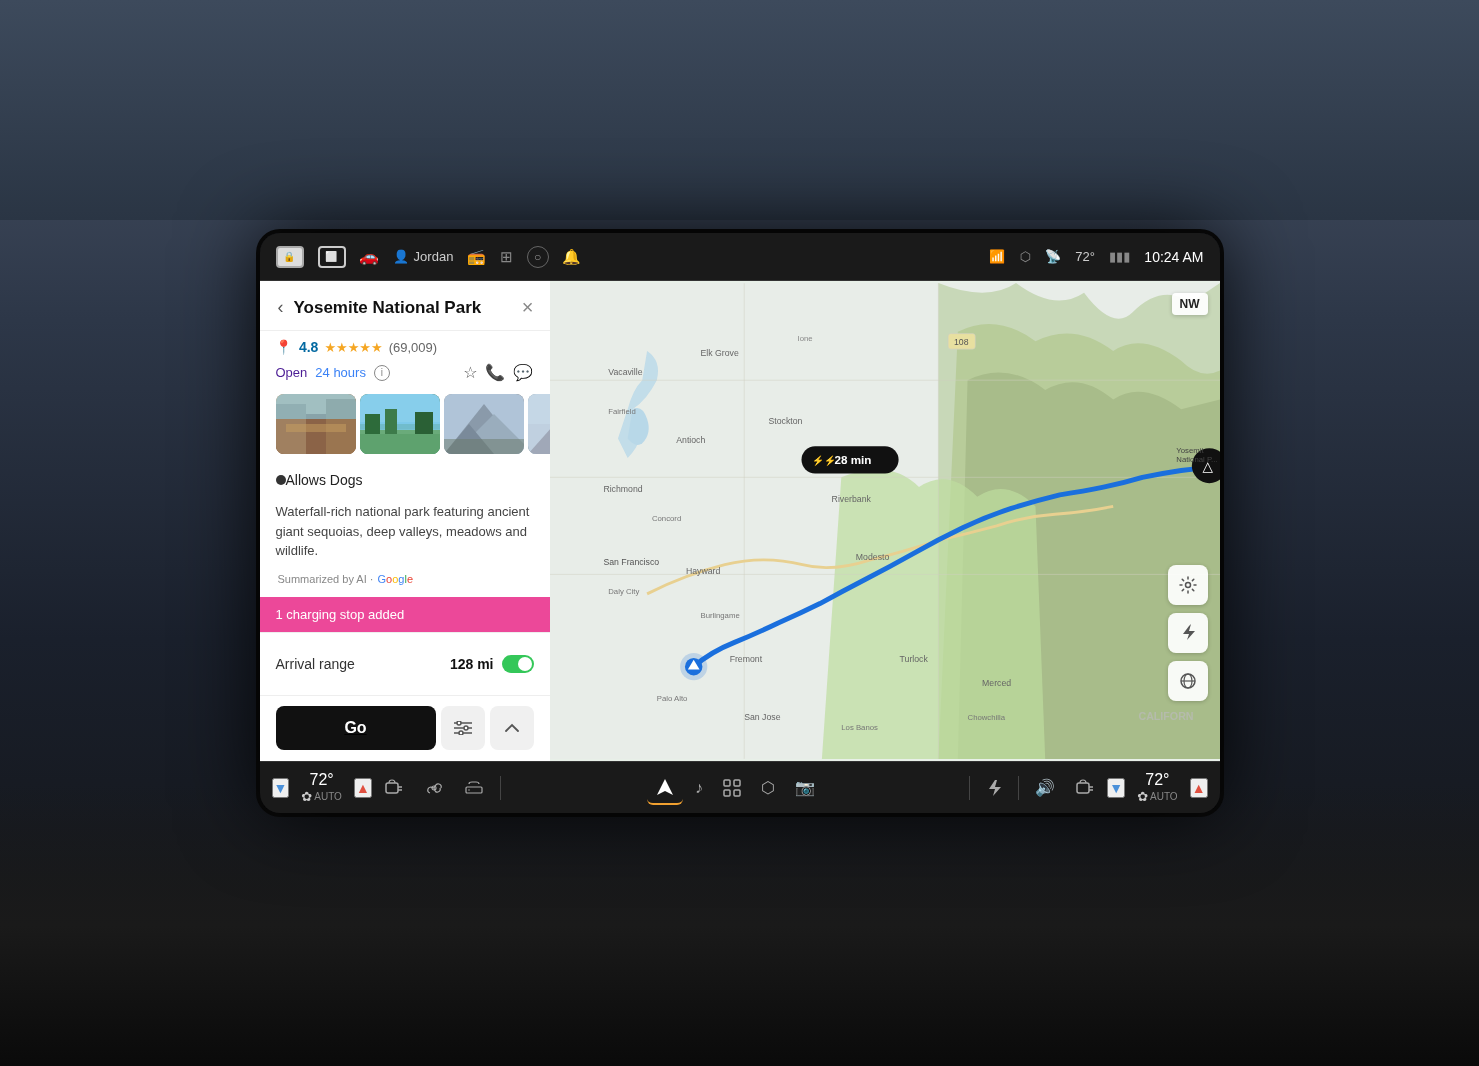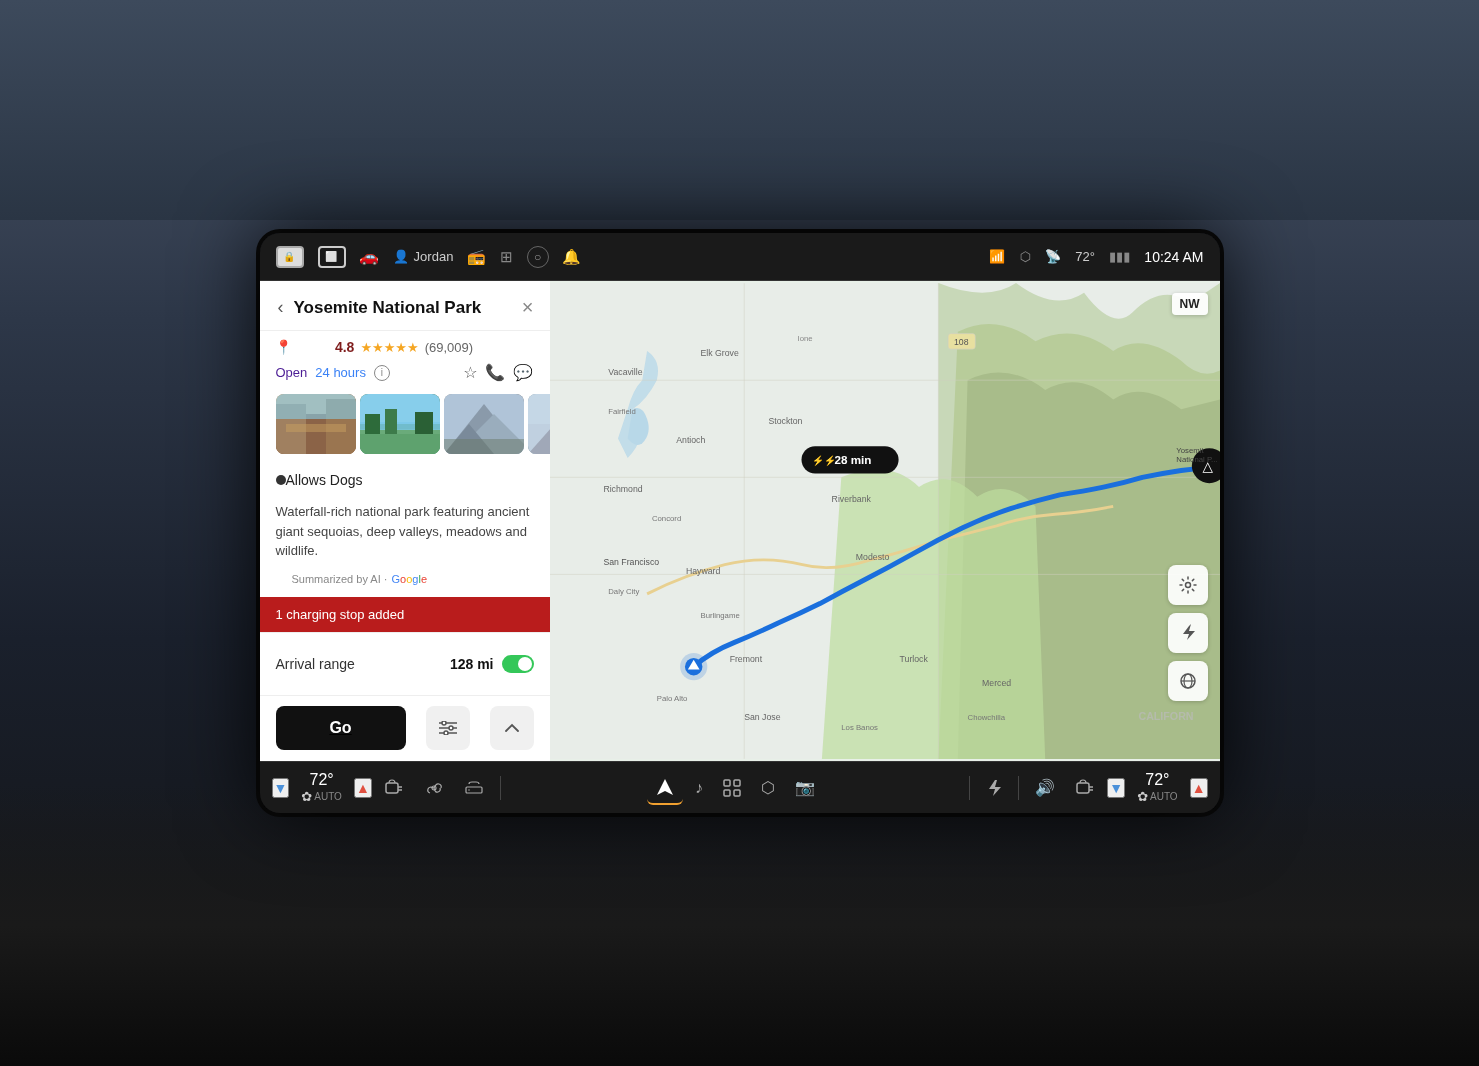--- a/index.html
+++ b/index.html
@@ -166,22 +166,21 @@
     }
 
     .rating-pin {
       color: #f5a623;
       font-size: 14px;
     }
 
     .rating-num {
       font-size: 14px;
       font-weight: 600;
-      color: #7f1d1d;
-      margin-left: 36px;
+      color: #0369a1;
     }
 
     .stars {
       color: #f5a623;
       font-size: 13px;
     }
 
     .review-count {
       font-size: 13px;
       color: #666;
@@ -278,38 +277,38 @@
     }
 
     .description-text {
       font-size: 13px;
       color: #444;
       line-height: 1.5;
       padding: 6px 16px 8px;
     }
 
     .ai-summary {
-      padding: 4px 32px 12px;
+      padding: 4px 18px 12px;
       font-size: 11px;
       color: #888;
       display: flex;
       align-items: flex-start;
       gap: 4px;
     }
 
     .google-g { color: #4285F4; }
     .google-o1 { color: #EA4335; }
     .google-o2 { color: #FBBC05; }
     .google-g2 { color: #4285F4; }
     .google-l { color: #34A853; }
     .google-e { color: #EA4335; }
 
     
     .charging-banner {
-      background: #b91c1c;
+      background: #ec4899;
       color: #fff;
       font-size: 13px;
       font-weight: 500;
       padding: 10px 16px;
     }
 
     
     .arrival-range-row {
       display: flex;
       align-items: center;
@@ -347,21 +346,21 @@
       top: 2px;
       width: 14px;
       height: 14px;
       background: white;
       border-radius: 50%;
     }
 
     
     .go-button-row {
       display: flex;
-      gap: 20px;
+      gap: 5px;
       padding: 10px 16px;
       text-decoration: underline;
     }
 
     .go-button {
       flex: 1;
       background: #111;
       color: #fff;
       border: none;
       border-radius: 8px;

